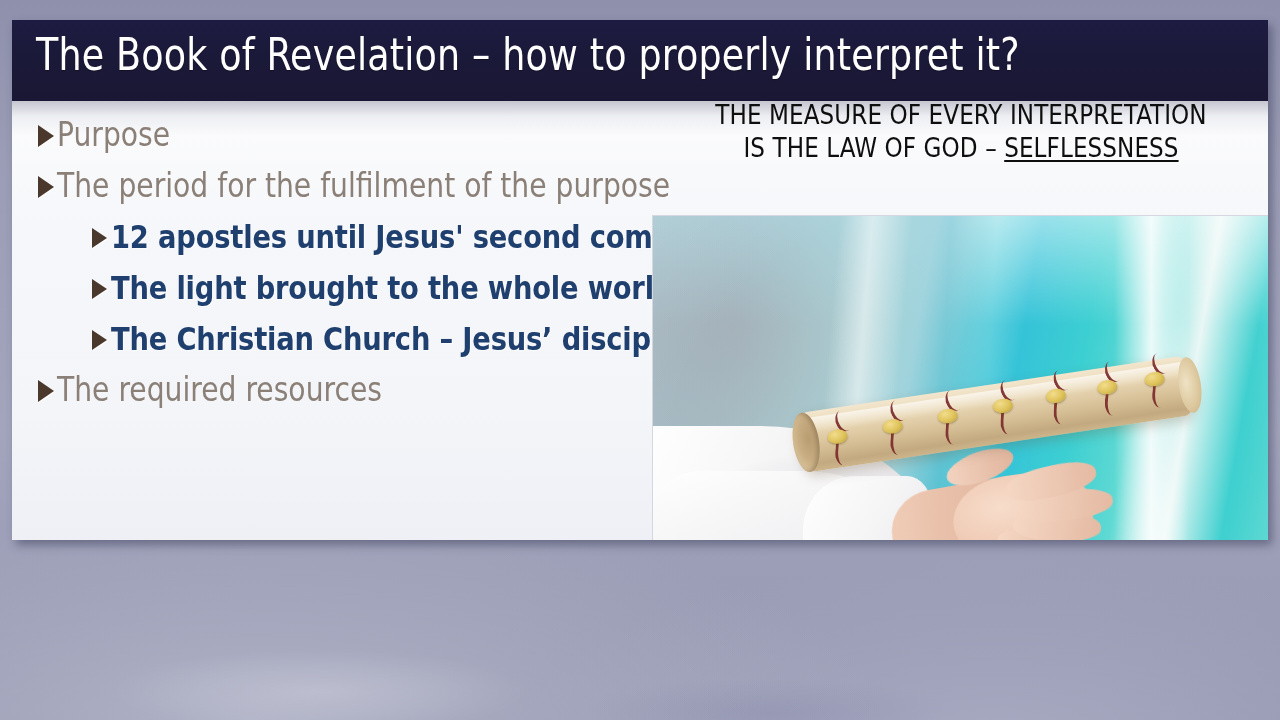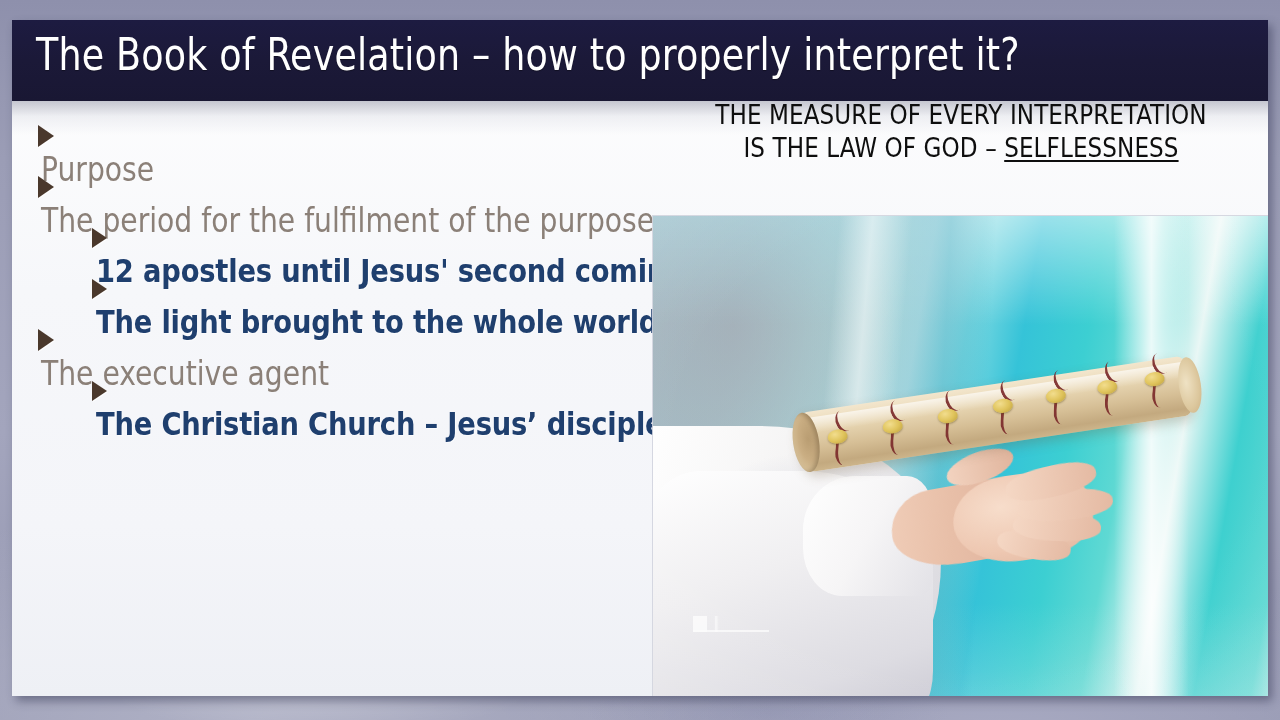--- a/index.html
+++ b/index.html
@@ -18,21 +18,21 @@
   }
   #backdrop:after{
     content:"";position:absolute;inset:0;
     background:
       radial-gradient(ellipse 300px 60px at 25% 96%, rgba(255,255,255,.20), rgba(255,255,255,0) 70%),
       radial-gradient(ellipse 260px 50px at 60% 99%, rgba(120,124,160,.25), rgba(120,124,160,0) 70%);
   }
 
   
   #slide{
-    position:absolute;left:12px;top:20px;width:1256px;height:676px;
+    position:absolute;left:12px;top:20px;width:1256px;height:520px;
     background:linear-gradient(180deg,#ffffff 0%, #f6f7fa 40%, #f4f5f9 75%, #eef0f5 100%);
     box-shadow:4px 5px 9px rgba(40,42,70,.45);
     overflow:hidden;
   }
 
   
   #title-band{
     position:absolute;left:0;top:0;width:1256px;height:81px;
     background:linear-gradient(180deg,#1d1b41 0%, #1b1938 50%, #191733 100%);
   }
@@ -49,21 +49,21 @@
   #band-fade{
     position:absolute;left:0;top:81px;width:1256px;height:34px;
     background:linear-gradient(180deg, rgba(150,152,170,.55) 0%, rgba(190,192,206,.22) 45%, rgba(255,255,255,0) 100%);
     pointer-events:none;
   }
 
   
   #bullets{
     position:absolute;left:26px;top:92px;width:600px;
   }
-  .row{display:flex;align-items:flex-start;white-space:nowrap;flex-direction:column;}
+  .row{display:flex;align-items:flex-start;white-space:nowrap;}
   .tri{
     flex:0 0 auto;
     width:0;height:0;
     border-left:16px solid #4a382c;
     border-top:11px solid transparent;
     border-bottom:11px solid transparent;
     filter:drop-shadow(1px 1px 0 rgba(255,255,255,.8));
   }
   
   .l1{height:50px;margin-bottom:1px;}
@@ -269,30 +269,30 @@
       <span class="tri"></span>
       <span class="txt">12 apostles until Jesus' second coming</span>
     </div>
 
 
     <div class="row l2">
       <span class="tri"></span>
       <span class="txt">The light brought to the whole world</span>
     </div>
 
+
+    <div class="row l2">
+      <span class="tri"></span>
+      <span class="txt">The Christian Church – Jesus’ disciples</span>
+    </div>
+
     <div class="row l1">
       <span class="tri"></span>
-      <span class="txt">The executive agent</span>
-    </div>
-
-    <div class="row l2">
-      <span class="tri"></span>
-      <span class="txt">The Christian Church – Jesus’ disciples</span>
-    </div>
-
+      <span class="txt">The required resources</span>
+    </div>
 
   </div>
 
   <div id="right-col">
     <div id="caption">
       <div>THE MEASURE OF EVERY INTERPRETATION</div>
       <div><span>IS THE LAW OF GOD – </span><span class="u">SELFLESSNESS</span></div>
     </div>
   </div>
 

